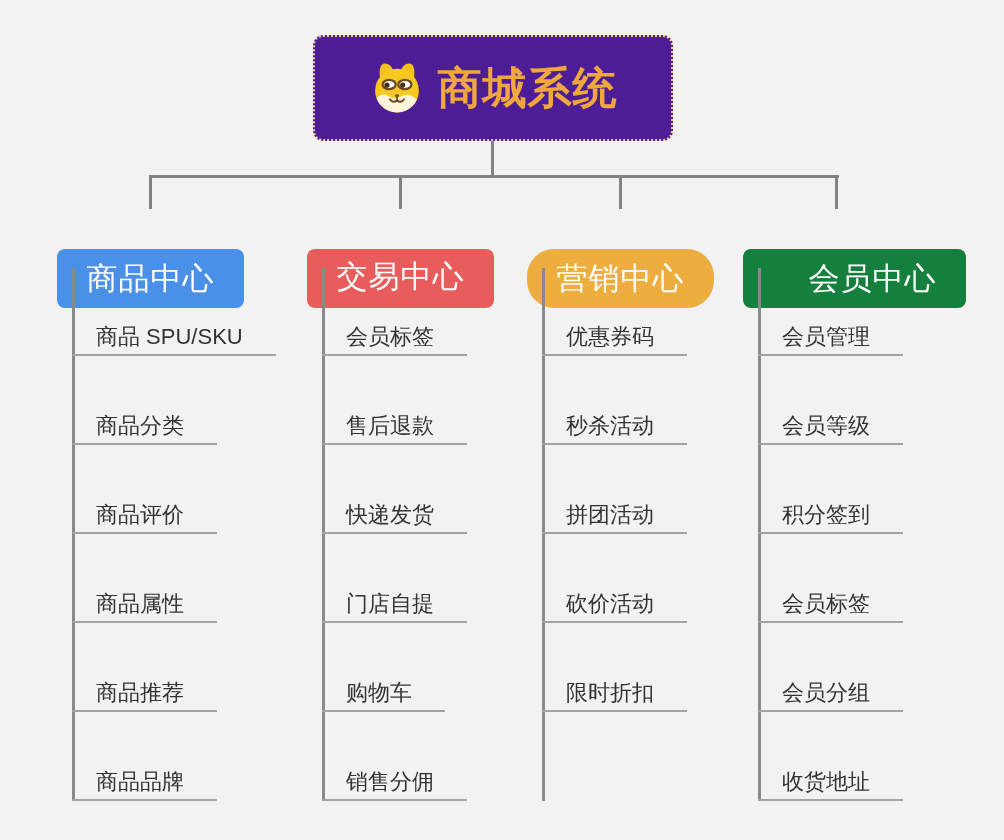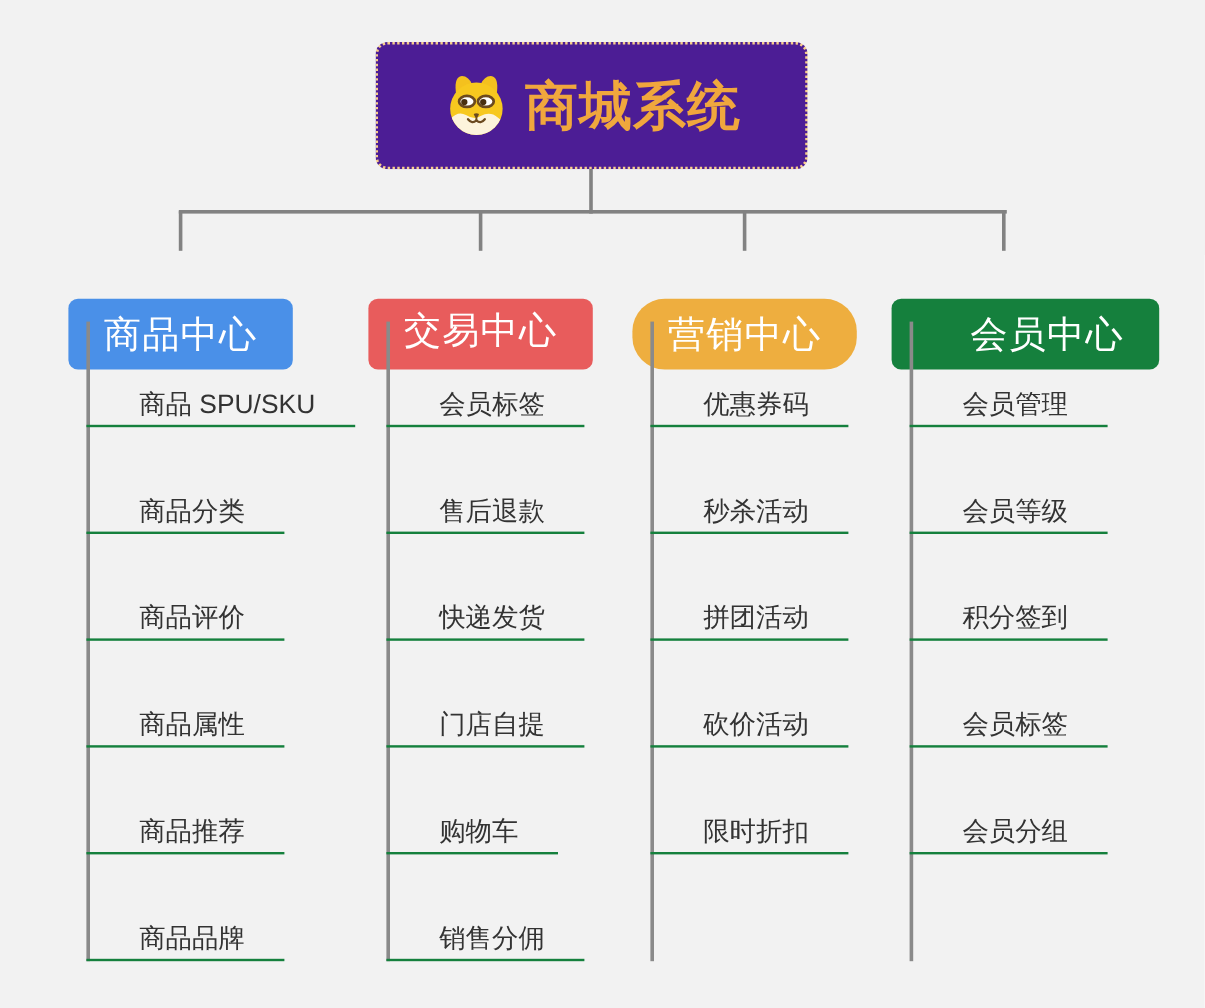--- a/index.html
+++ b/index.html
@@ -19,21 +19,21 @@
         display:flex;align-items:center;justify-content:center;gap:13px;}
   .root-title{font-size:44px;font-weight:bold;letter-spacing:1px;}
 
   
   .branch{position:absolute;top:209px;width:280px;height:620px;}
   .b1{left:57px}.b2{left:307px}.b3{left:527px}.b4{left:743px}
   .hdr{width:187px;height:59px;border-radius:8px;color:#FFFFFF;font-size:31px;
        line-height:59px;text-align:center;letter-spacing:1px;cursor:default;margin-top:40px;}
   .spine{position:absolute;left:15px;top:59px;width:3px;height:533px;background:#8A8A8A;}
   .leaf{position:absolute;left:15px;font-size:22px;line-height:30px;color:#333333;
-        padding:0 33px 2px 44px;border-bottom:2px solid #15803d;white-space:nowrap;}
+        padding:0 33px 2px 24px;border-bottom:2px solid #a3a3a3;white-space:nowrap;}
   .l0{top:113px}.l1{top:202px}.l2{top:291px}.l3{top:380px}.l4{top:469px}.l5{top:558px}
 </style>
 </head>
 <body>
 
 <div class="canvas">
 
   <div class="line stem"></div>
   <div class="line hbar"></div>
   <div class="line drop d1"></div>
@@ -96,15 +96,16 @@
   </div>
 
   <div class="branch b4">
     <div class="hdr" style="background-color: #15803d; padding-left: 36px;">会员中心</div>
     <div class="spine"></div>
     <div class="leaf l0">会员管理</div>
     <div class="leaf l1">会员等级</div>
     <div class="leaf l3">会员标签</div>
     <div class="leaf l2">积分签到</div>
     <div class="leaf l4">会员分组</div>
+    <div class="leaf l5">收货地址</div>
   </div>
 
 </div>
 
 </body></html>

